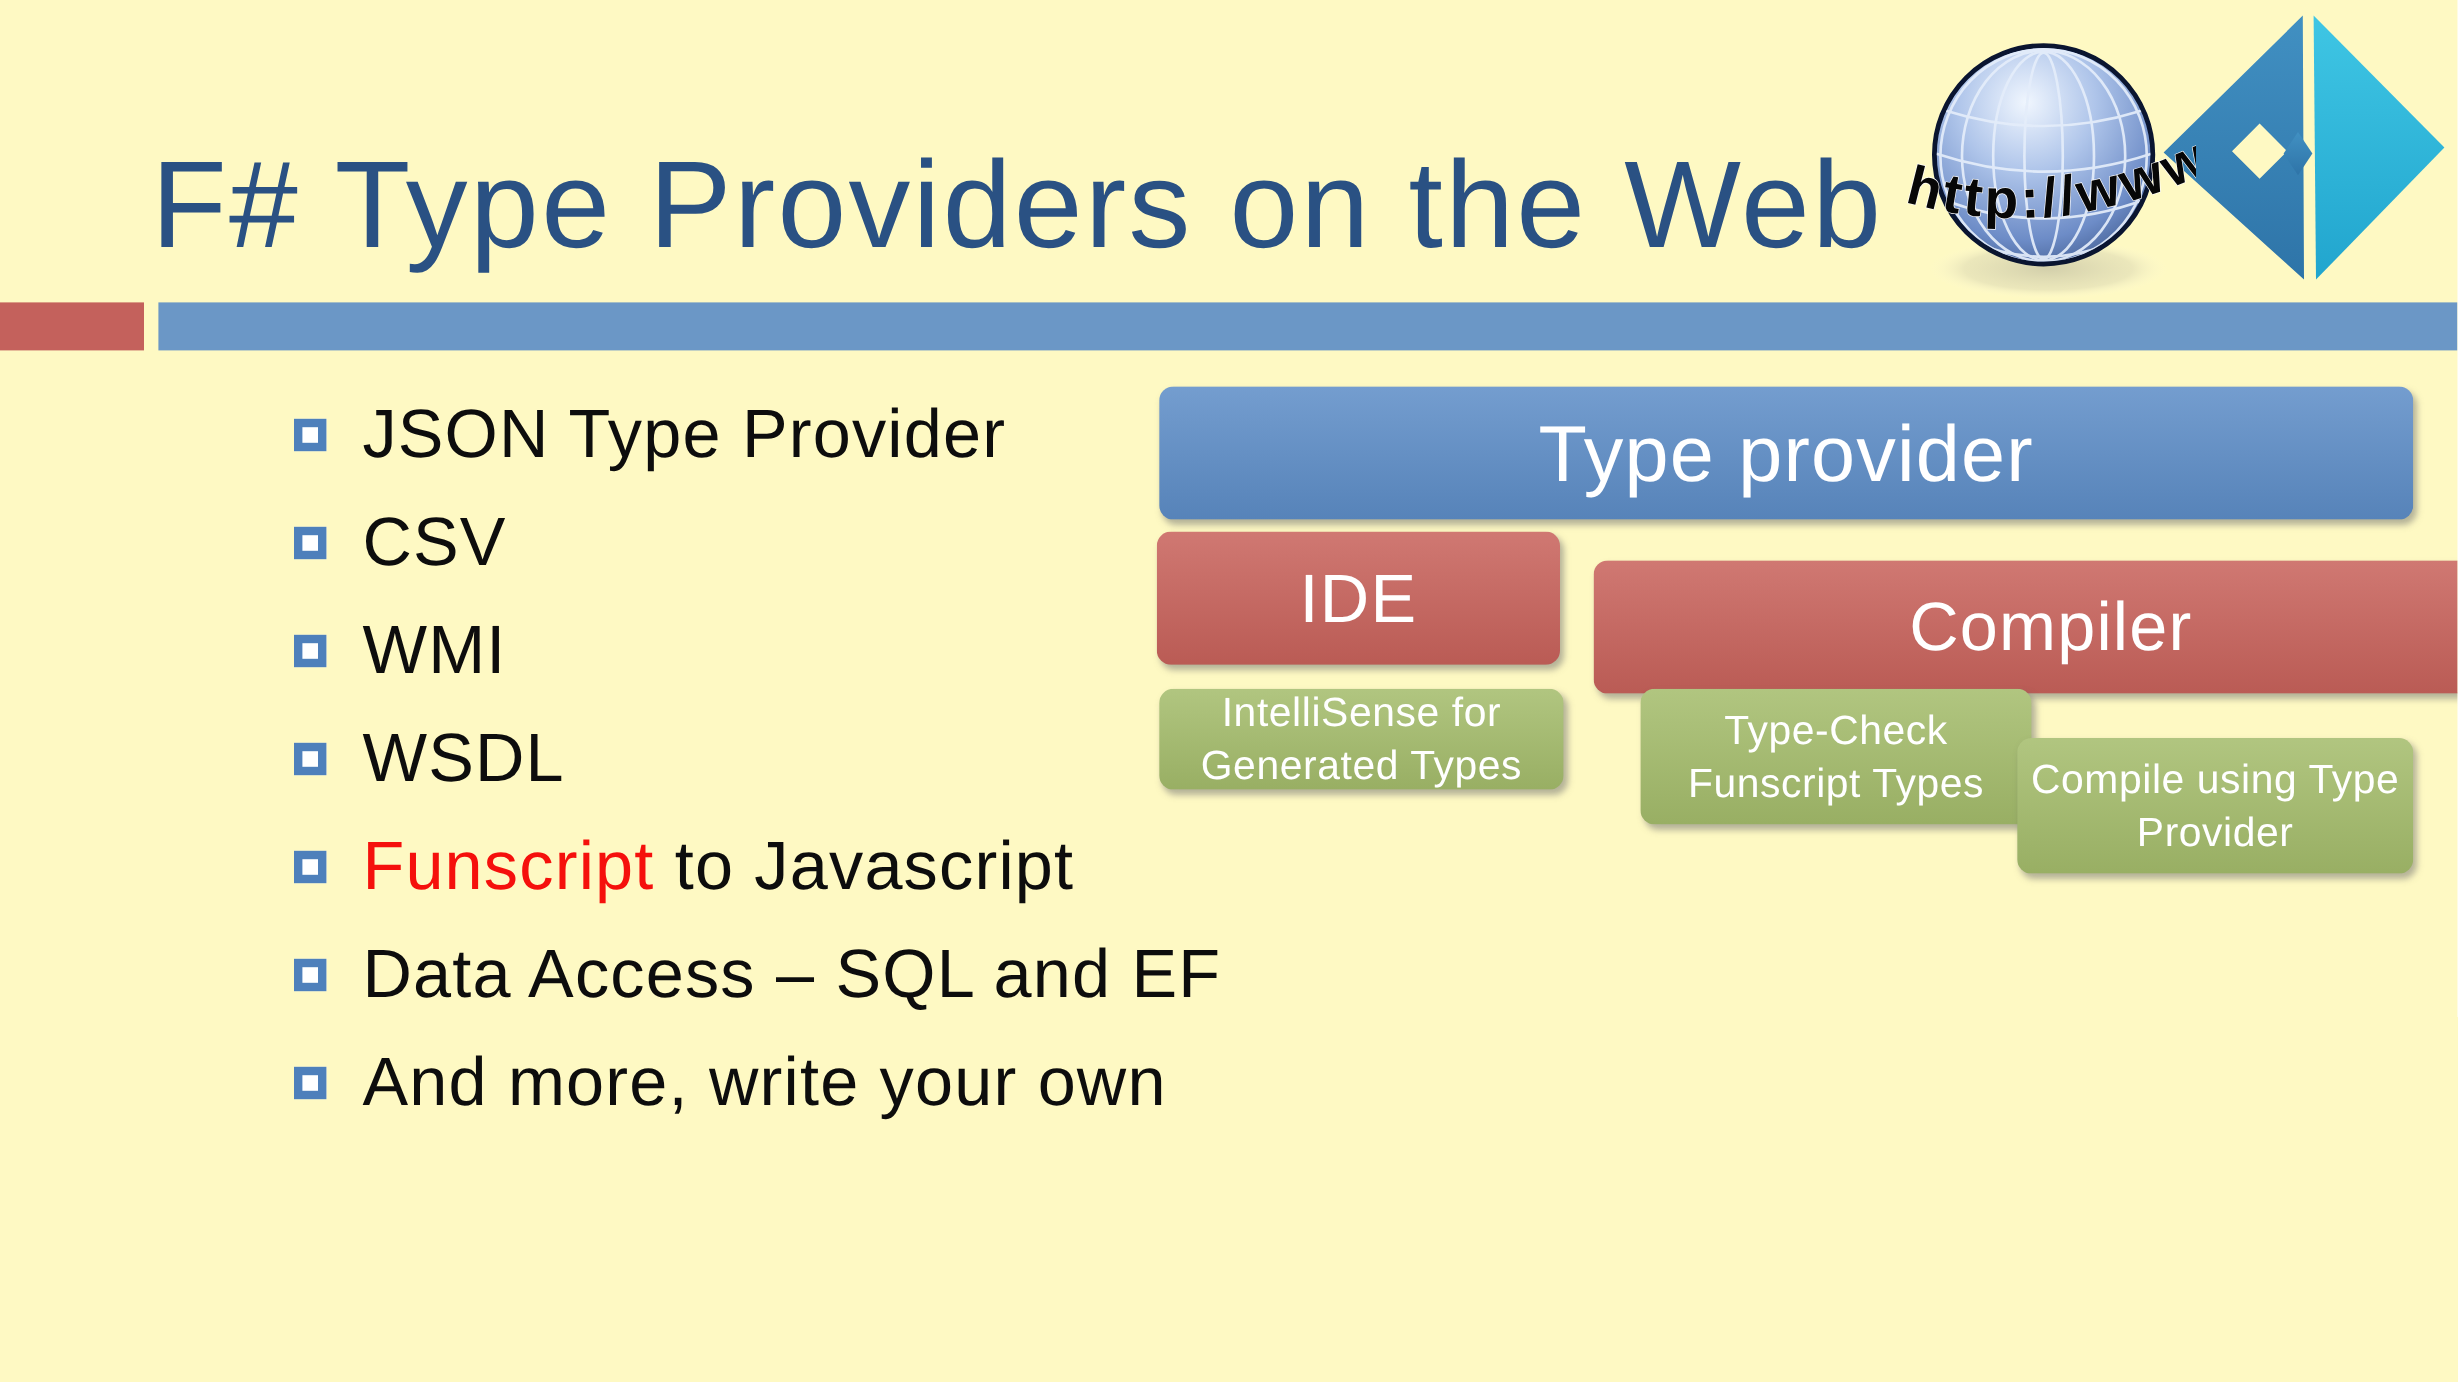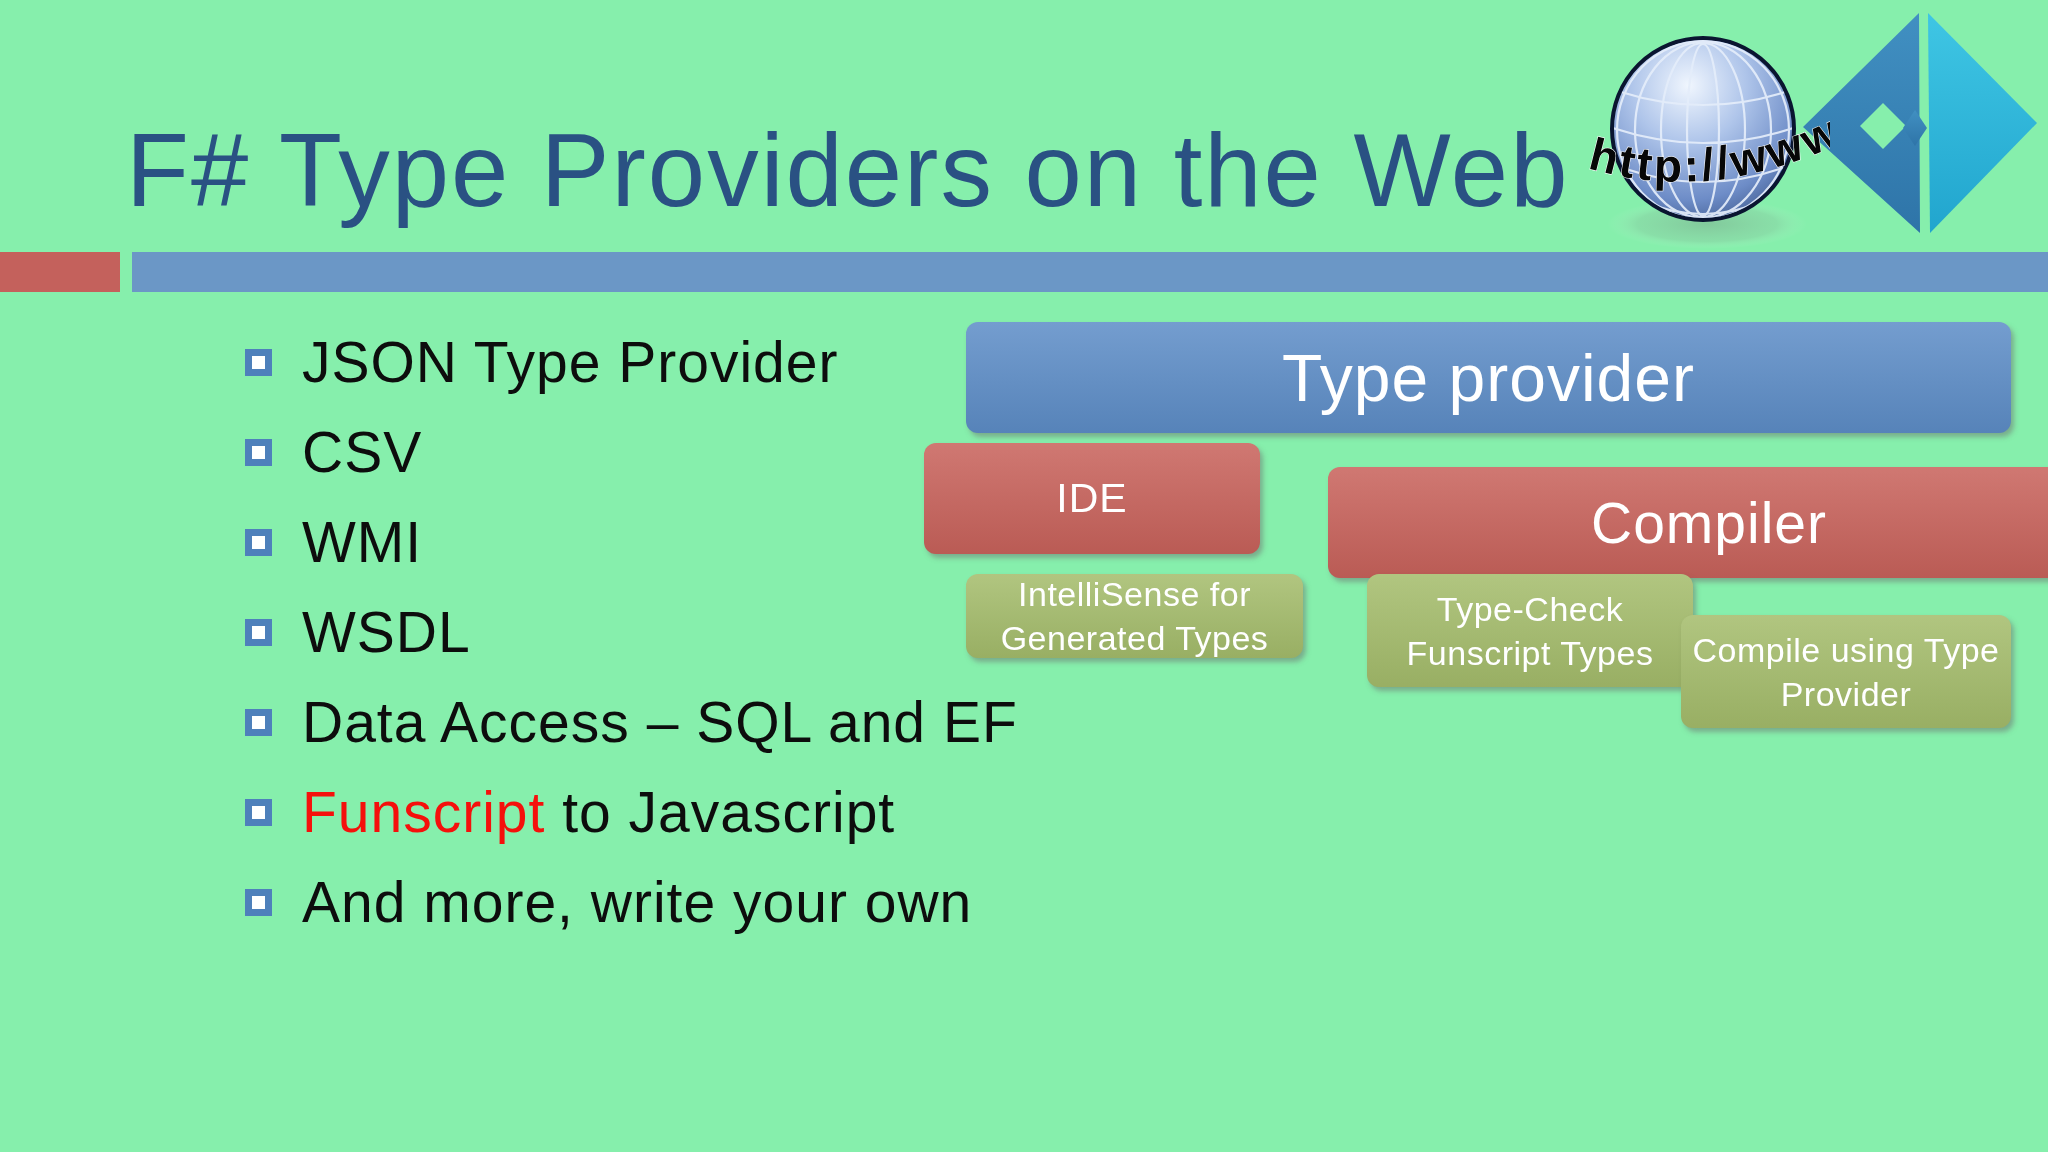--- a/index.html
+++ b/index.html
@@ -1,20 +1,20 @@
 <!DOCTYPE html>
 <html style="--title-navy: #2A5183; --bar-red: #C4615C; --bar-blue: #6B97C6; --bullet-blue: #4E80BB; --text-black: #0D0D0D; --funscript-red: #F5100C; --box-blue: #5D8DC7; --box-red: #C8625B; --box-green: #A4BC6B; --logo-dark-blue: #3585BA; --logo-cyan: #2CB7DC;"><head>
 <meta charset="utf-8">
 <style>
   html, body { margin: 0; padding: 0; background: #ffffff; }
   .slide {
     position: relative;
     width: 2048px;
     height: 1152px;
-    background: #86efac;
+    background: #fef9c3;
     overflow: hidden;
     font-family: "Liberation Sans", sans-serif;
   }
 
   
   .title {
     position: absolute;
     left: 126px;
     top: 118px;
     font-size: 103px;
@@ -71,21 +71,21 @@
     display: flex;
     align-items: center;
     justify-content: center;
     text-align: center;
     color: #ffffff;
     box-shadow: 3px 4px 5px rgba(110,110,110,0.5);
     background-image: linear-gradient(rgba(255,255,255,0.14), rgba(0,0,0,0.07));
     letter-spacing: 1px;
   }
   .dbox-top   { left: 966px;  top: 322px; width: 1045px; height: 111px; font-size: 66px; background-color: var(--box-blue, #5D8DC7); }
-  .dbox-ide   { left: 924px;  top: 443px; width: 336px;  height: 111px; font-size: 41px; background-color: var(--box-red, #C8625B); }
+  .dbox-ide   { left: 964px;  top: 443px; width: 336px;  height: 111px; font-size: 57px; background-color: var(--box-red, #C8625B); }
   .dbox-comp  { left: 1328px; top: 443px; width: 762px;  height: 111px; font-size: 57px; background-color: var(--box-red, #C8625B); margin-top: 24px; }
   .dbox-g1    { left: 966px;  top: 574px; width: 337px;  height: 84px; background-color: var(--box-green, #A4BC6B); }
   .dbox-g2    { left: 1335px; top: 574px; width: 326px;  height: 113px; background-color: var(--box-green, #A4BC6B); margin-left: 32px; }
   .dbox-g3    { left: 1681px; top: 574px; width: 330px;  height: 113px; background-color: var(--box-green, #A4BC6B); margin-top: 41px; }
   .dbox-green-text { font-size: 34px; line-height: 44px; letter-spacing: 0.5px; }
   .dbox-green-text span { display: block; }
 
   
   .globe-svg {
     position: absolute;
@@ -120,25 +120,25 @@
       <div class="li">
         <span class="bullet"></span>
         <span class="li-text"><span>WMI</span></span>
       </div>
       <div class="li">
         <span class="bullet"></span>
         <span class="li-text"><span>WSDL</span></span>
       </div>
       <div class="li">
         <span class="bullet"></span>
+        <span class="li-text"><span class="seg-red">Funscript</span><span> to Javascript</span></span>
+      </div>
+      <div class="li">
+        <span class="bullet"></span>
         <span class="li-text"><span>Data Access – SQL and EF</span></span>
-      </div>
-      <div class="li">
-        <span class="bullet"></span>
-        <span class="li-text"><span class="seg-red">Funscript</span><span> to Javascript</span></span>
       </div>
       <div class="li">
         <span class="bullet"></span>
         <span class="li-text"><span>And more, write your own</span></span>
       </div>
     </div>
 
   <div class="dbox dbox-top">
     <span>Type provider</span>
   </div>

